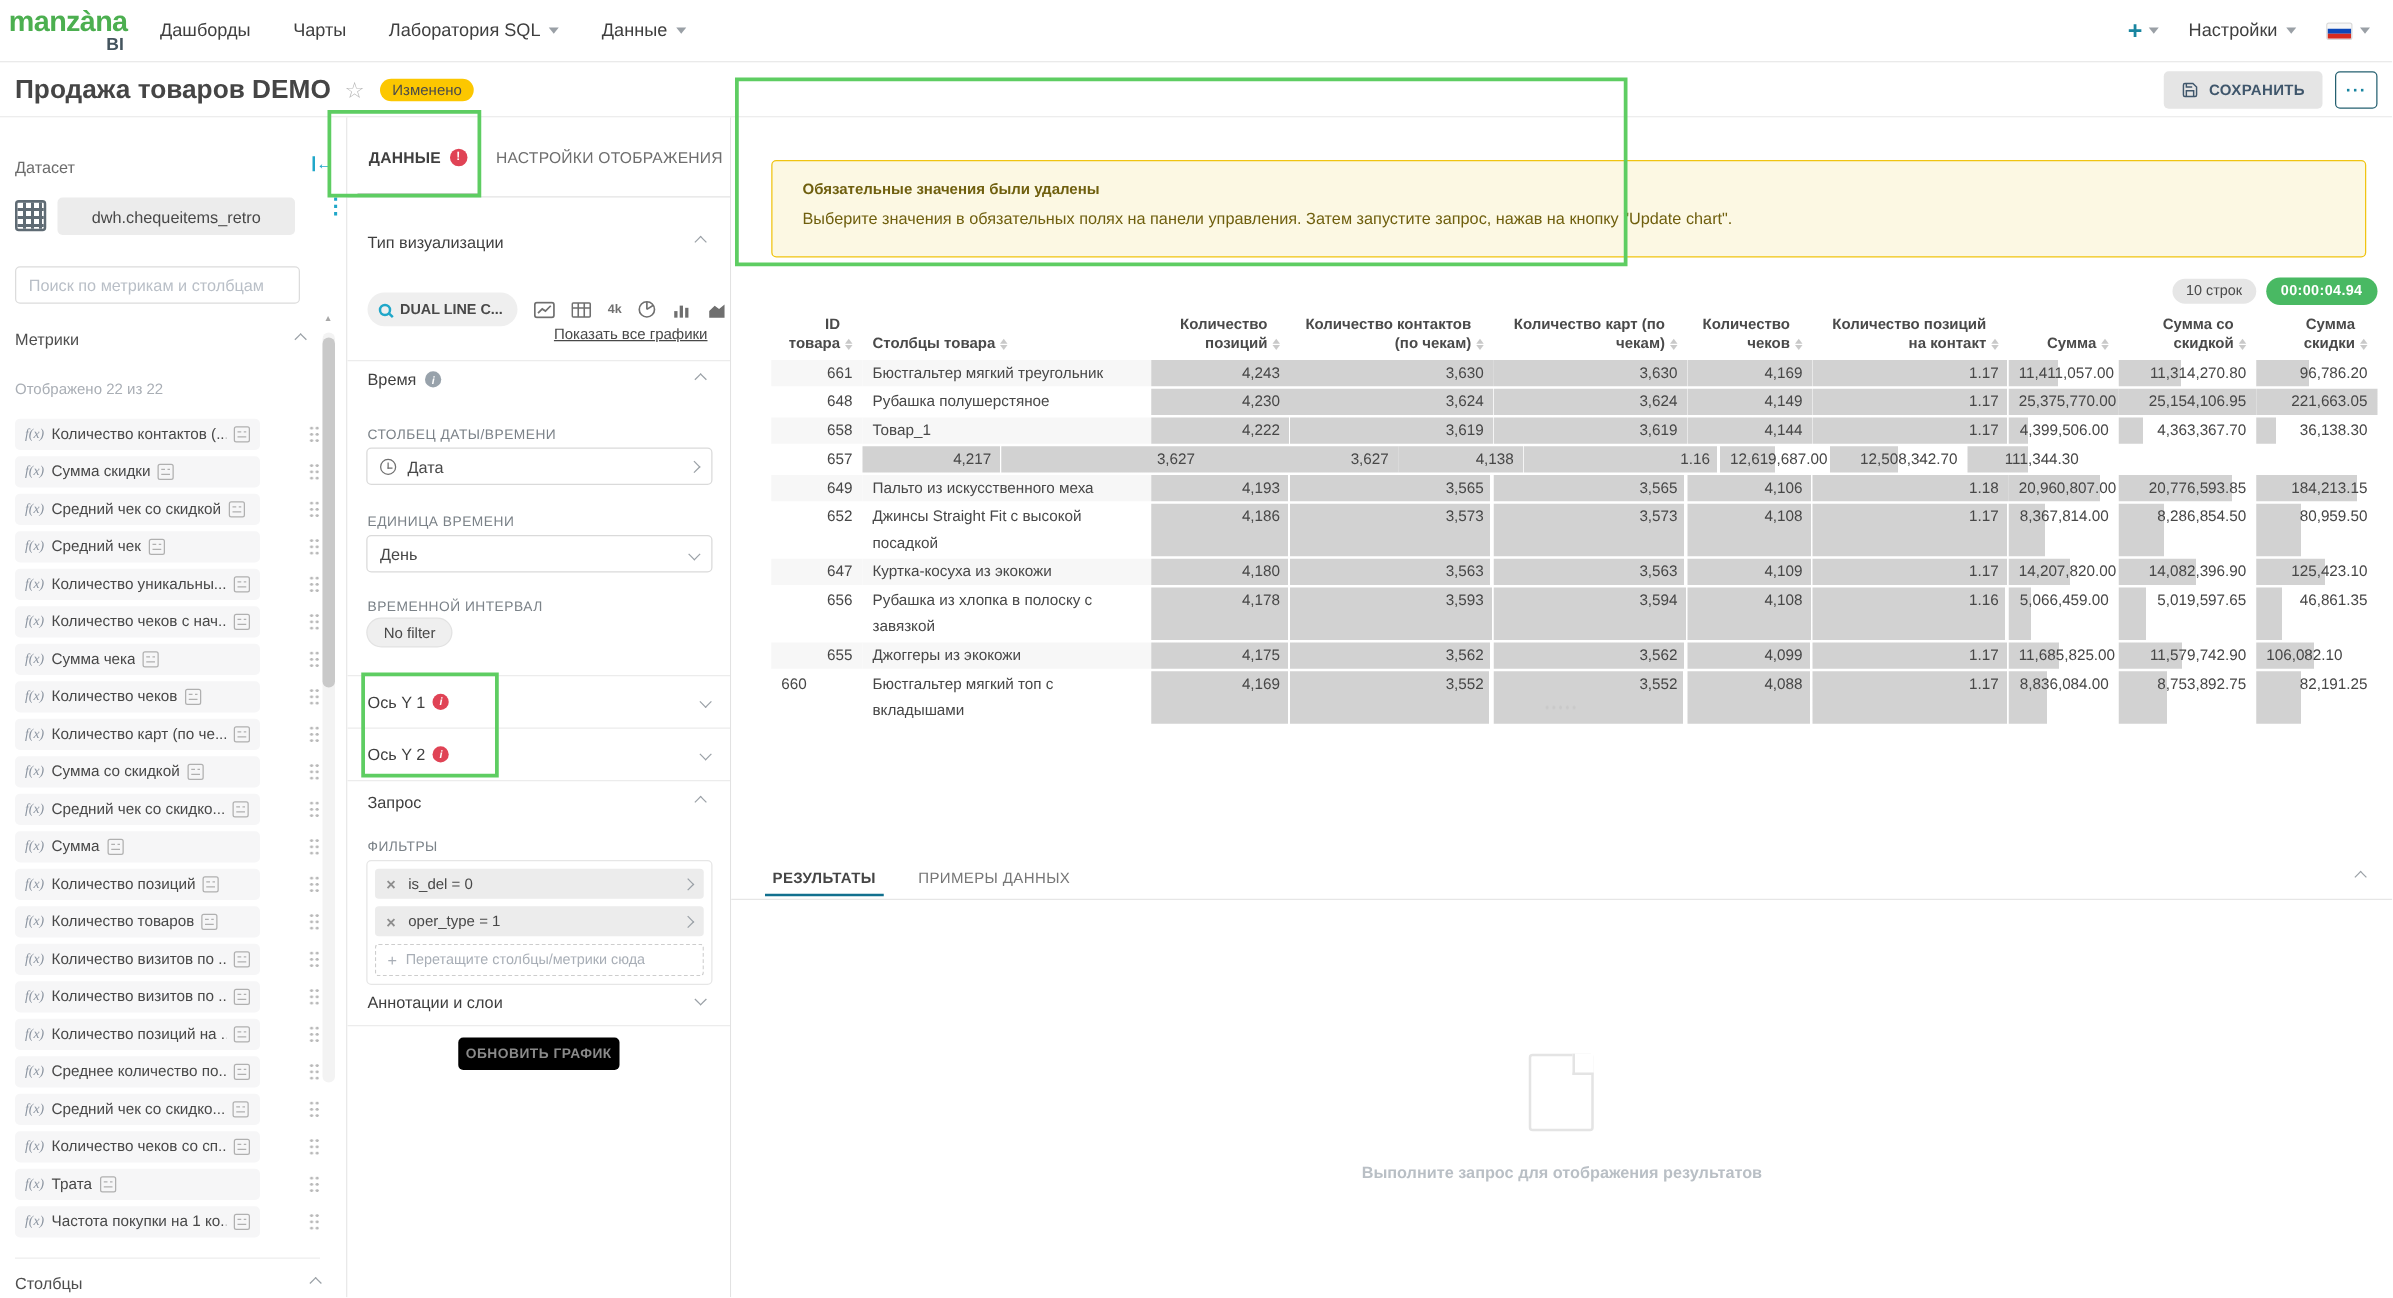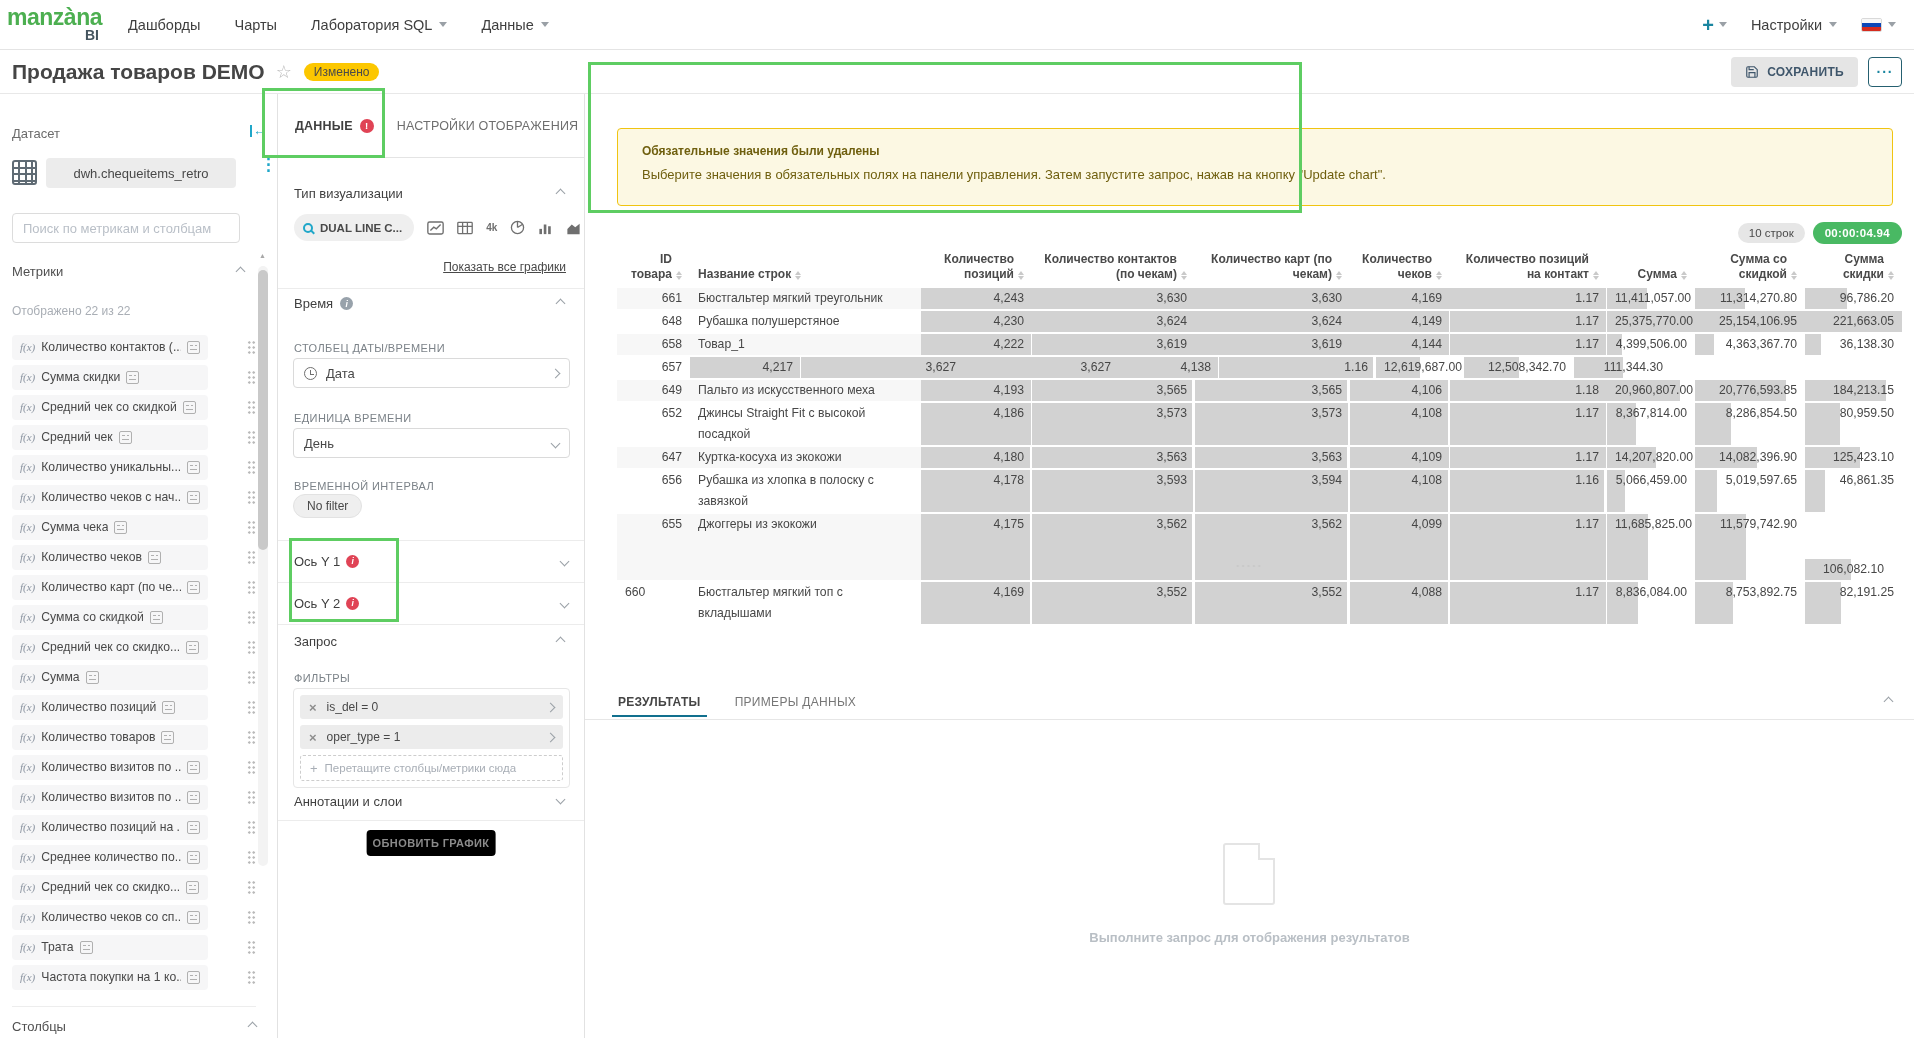--- a/index.html
+++ b/index.html
@@ -68,21 +68,21 @@
   .ctab1::after { content:''; position:absolute; left:0; right:0; bottom:0; height:2.5px; background:#484848; }
   .err-badge { width:14px; height:14px; border-radius:50%; background:#e04355; color:#fff; font-size:9.5px; font-weight:700; display:flex; align-items:center; justify-content:center; }
   .ctab2 { font-size:12.5px; color:#6e6e6e; margin-left:14px; letter-spacing:.2px; cursor:pointer; }
   .sec-label { position:absolute; left:16px; font-size:13px; color:#3f3f3f; display:flex; align-items:center; gap:7px; }
   .sub-label { position:absolute; left:16px; font-size:11px; color:#7b8288; letter-spacing:.4px; }
   .chev { display:inline-block; width:7px; height:7px; border-right:1.6px solid #9aa0a6; border-bottom:1.6px solid #9aa0a6; }
   .chev.down { transform:rotate(45deg); }
   .chev.up { transform:rotate(-135deg); }
   .chev.right { transform:rotate(-45deg); }
   .sec-chev { position:absolute; right:20px; }
-  .viz-row { position:absolute; left:16px; top:120px; display:flex; align-items:center; gap:13px; }
+  .viz-row { position:absolute; left:16px; top:140px; display:flex; align-items:center; gap:13px; }
   .viz-pill { height:27px; border-radius:14px; background:#efefef; display:flex; align-items:center; gap:7px; padding:0 12px 0 9px; font-size:11.5px; font-weight:700; color:#484848; cursor:pointer; }
   .mag { width:10px; height:10px; border:2px solid #20a7c9; border-radius:50%; position:relative; flex:none; }
   .mag::after { content:''; position:absolute; width:5px; height:2px; background:#20a7c9; transform:rotate(45deg); right:-4px; bottom:-2px; }
   .viz-ic { display:flex; align-items:center; cursor:pointer; }
   .viz-4k { font-size:10px; font-weight:700; color:#6f6f6f; cursor:pointer; }
   .show-all { position:absolute; right:18px; top:166px; font-size:12px; color:#484848; text-decoration:underline; cursor:pointer; }
   .cdiv { position:absolute; left:0; right:0; height:1px; background:#ececec; }
   .info-i { width:13px; height:13px; border-radius:50%; background:#98a2ab; color:#fff; font-size:8.5px; font-weight:700; font-style:italic; display:inline-flex; align-items:center; justify-content:center; flex:none; }
   .info-i.red { background:#e04355; }
   .field { position:absolute; left:15px; width:277px; height:30px; border:1px solid #dadada; border-radius:4px; display:flex; align-items:center; padding:0 10px; gap:9px; font-size:13px; color:#484848; cursor:pointer; background:#fff; }
@@ -529,21 +529,21 @@
     <div class="rtable">
       <div class="thead" id="thead">
           <div class="th" style="width: 73px; justify-content: flex-end;">
             <span class="th-label">ID товара</span>
             <span class="sort">
               <i class="su"></i>
               <i class="sd"></i>
             </span>
           </div>
           <div class="th left" style="width: 231px; justify-content: flex-start;">
-            <span class="th-label">Название строк</span>
+            <span class="th-label">Столбцы товара</span>
             <span class="sort">
               <i class="su"></i>
               <i class="sd"></i>
             </span>
           </div>
           <div class="th" style="width: 111px; justify-content: flex-end;">
             <span class="th-label">Количество позиций</span>
             <span class="sort">
               <i class="su"></i>
               <i class="sd"></i>
@@ -698,21 +698,21 @@
           <div class="tr">
             <div class="td stripe" style="width: 73px; text-align: right;">655</div>
             <div class="td stripe" style="width: 231px; text-align: left;">Джоггеры из экокожи</div>
             <div class="td" style="width: 111px; text-align: right; background: linear-gradient(to right, rgb(210, 210, 210) 98.4%, transparent 98.4%);">4,175</div>
             <div class="td" style="width: 163px; text-align: right; background: linear-gradient(to right, rgb(210, 210, 210) 98.1%, transparent 98.1%);">3,562</div>
             <div class="td" style="width: 155px; text-align: right; background: linear-gradient(to right, rgb(210, 210, 210) 98.1%, transparent 98.1%);">3,562</div>
             <div class="td" style="width: 100px; text-align: right; background: linear-gradient(to right, rgb(210, 210, 210) 98.3%, transparent 98.3%);">4,099</div>
             <div class="td" style="width: 157px; text-align: right; background: linear-gradient(to right, rgb(210, 210, 210) 99.2%, transparent 99.2%);">1.17</div>
             <div class="td" style="width: 88px; text-align: right; background: linear-gradient(to right, rgb(210, 210, 210) 46.1%, transparent 46.1%);">11,685,825.00</div>
             <div class="td" style="width: 110px; text-align: right; background: linear-gradient(to right, rgb(210, 210, 210) 46%, transparent 46%);">11,579,742.90</div>
-            <div class="td" style="width: 97px; text-align: center; background: linear-gradient(to right, rgb(210, 210, 210) 47.9%, transparent 47.9%); margin-top: 45px;">106,082.10</div>
+            <div class="td" style="width: 97px; text-align: left; background: linear-gradient(to right, rgb(210, 210, 210) 47.9%, transparent 47.9%);">106,082.10</div>
           </div>
           <div class="tr">
             <div class="td" style="width: 73px; text-align: left;">660</div>
             <div class="td" style="width: 231px; text-align: left;">Бюстгальтер мягкий топ с вкладышами</div>
             <div class="td" style="width: 111px; text-align: right; background: linear-gradient(to right, rgb(210, 210, 210) 98.3%, transparent 98.3%);">4,169</div>
             <div class="td" style="width: 163px; text-align: right; background: linear-gradient(to right, rgb(210, 210, 210) 97.9%, transparent 97.9%);">3,552</div>
             <div class="td" style="width: 155px; text-align: right; background: linear-gradient(to right, rgb(210, 210, 210) 97.9%, transparent 97.9%);">3,552</div>
             <div class="td" style="width: 100px; text-align: right; background: linear-gradient(to right, rgb(210, 210, 210) 98.1%, transparent 98.1%);">4,088</div>
             <div class="td" style="width: 157px; text-align: right; background: linear-gradient(to right, rgb(210, 210, 210) 99.2%, transparent 99.2%);">1.17</div>
             <div class="td" style="width: 88px; text-align: right; background: linear-gradient(to right, rgb(210, 210, 210) 34.8%, transparent 34.8%);">8,836,084.00</div>

